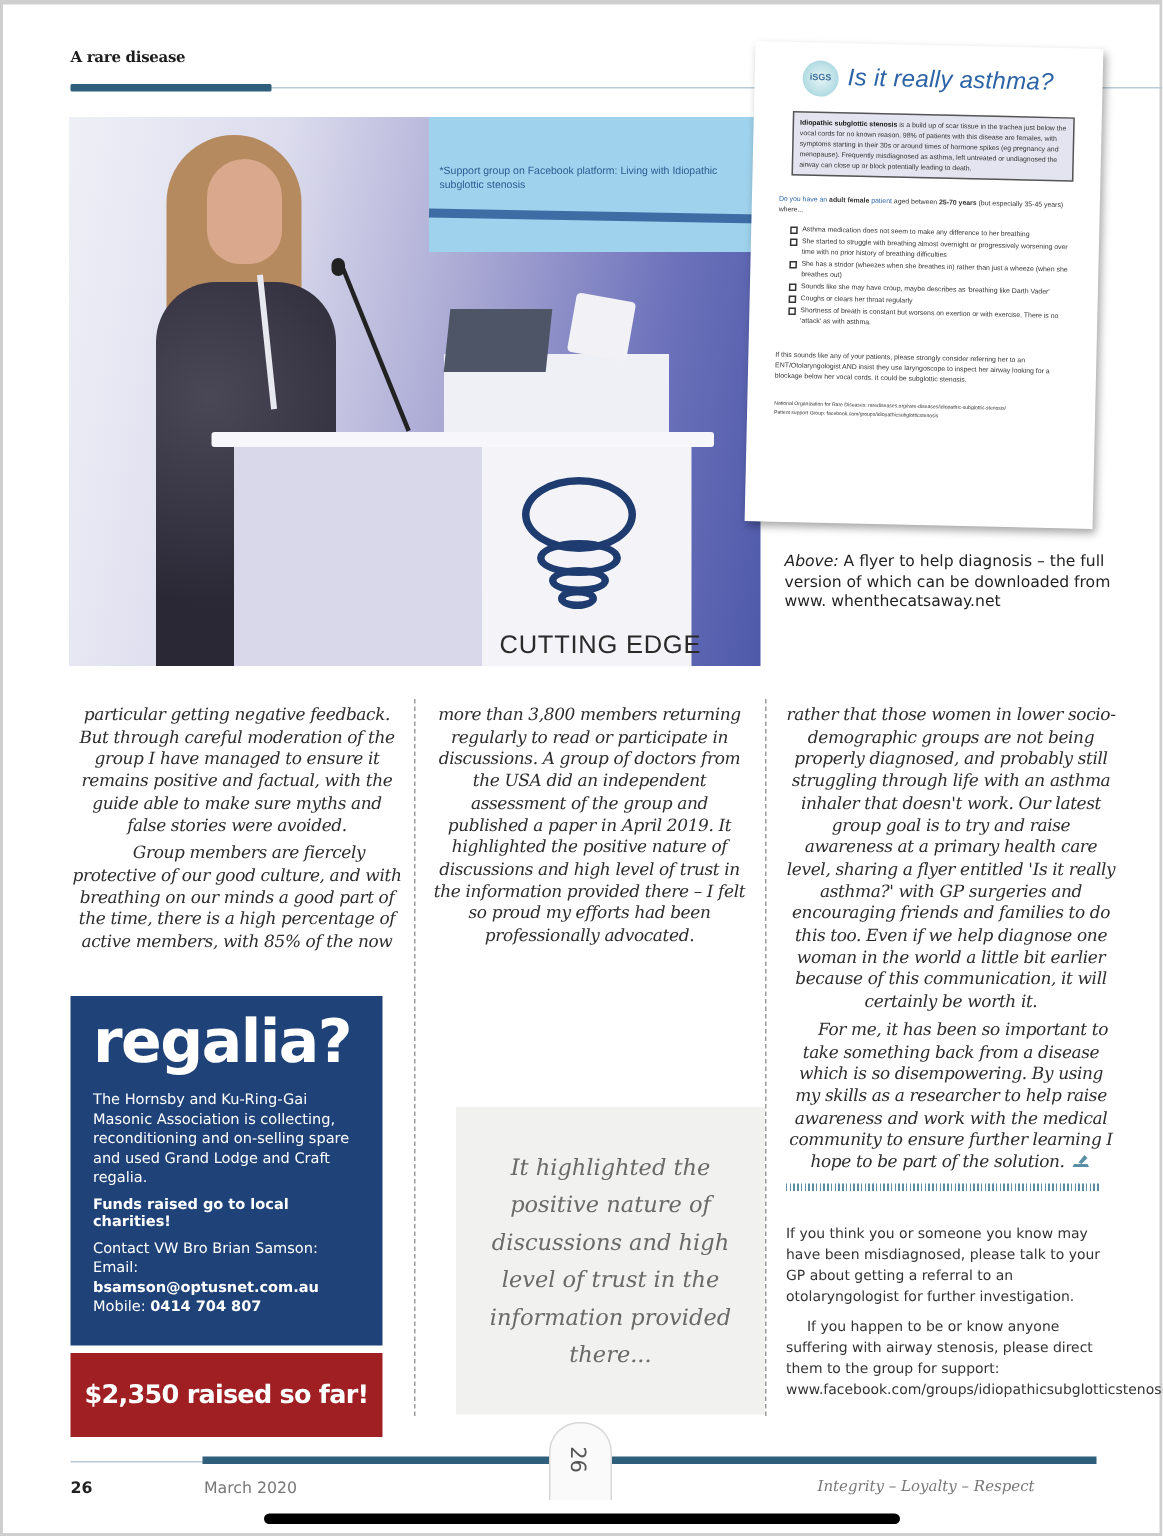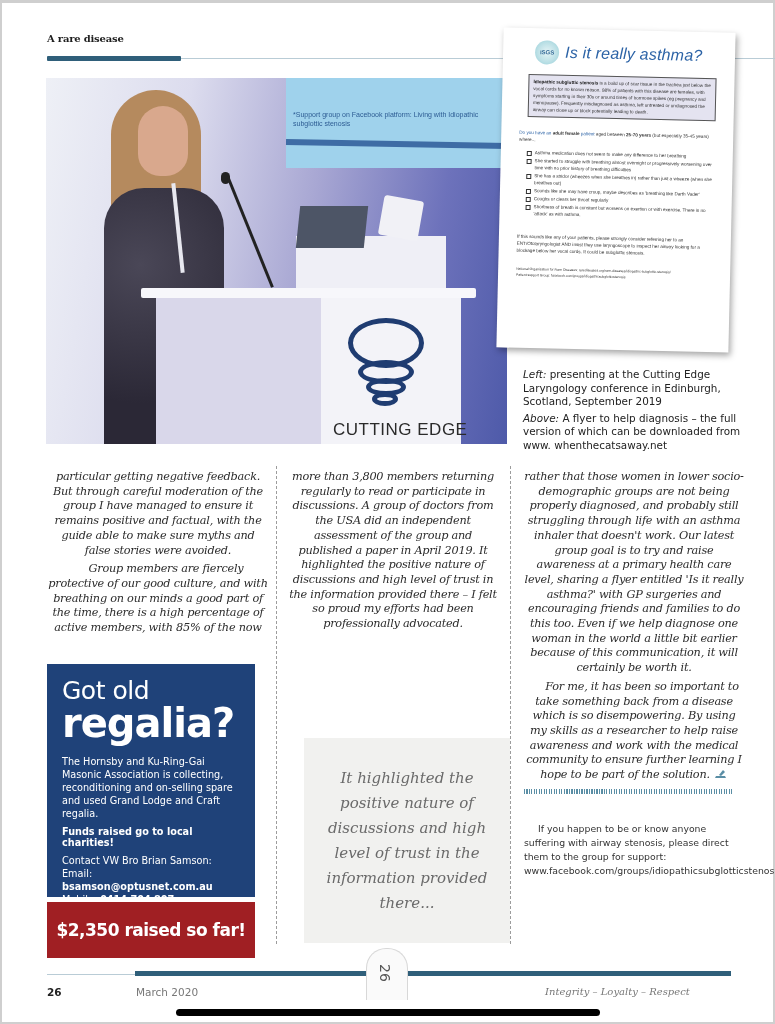--- a/index.html
+++ b/index.html
@@ -152,21 +152,20 @@
     <li>Shortness of breath is constant but worsens on exertion or with exercise. There is no 'attack' as with asthma.</li>
   </ul>
   <div class="flyer-foot">If this sounds like any of your patients, please strongly consider referring her to an ENT/Otolaryngologist AND insist they use laryngoscope to inspect her airway looking for a blockage below her vocal cords. It could be subglottic stenosis.</div>
   <div class="flyer-refs">
     <div>National Organization for Rare Diseases: rarediseases.org/rare-diseases/idiopathic-subglottic-stenosis/</div>
     <div>Patient support Group: facebook.com/groups/idiopathicsubglotticstenosis</div>
   </div>
 </div>
 
 <div class="caption">
-  <p><i>Left:</i><span> presenting at the Cutting Edge Laryngology conference in Edinburgh, Scotland, September 2019</span></p>
   <p><i>Above:</i><span> A flyer to help diagnosis – the full version of which can be downloaded from www. whenthecatsaway.net</span></p>
 </div>
 
 <div class="divider-dotted" style="left:276px;top:466px;height:478px;"></div>
 <div class="divider-dotted" style="left:510px;top:466px;height:478px;"></div>
 
 <div class="col col1">
   <p>particular getting negative feedback. But through careful moderation of the group I have managed to ensure it remains positive and factual, with the guide able to make sure myths and false stories were avoided.</p>
   <p class="indent">Group members are fiercely protective of our good culture, and with breathing on our minds a good part of the time, there is a high percentage of active members, with 85% of the now</p>
 </div>
@@ -175,36 +174,36 @@
 </div>
 <div class="col col3">
   <p>rather that those women in lower socio-demographic groups are not being properly diagnosed, and probably still struggling through life with an asthma inhaler that doesn't work. Our latest group goal is to try and raise awareness at a primary health care level, sharing a flyer entitled 'Is it really asthma?' with GP surgeries and encouraging friends and families to do this too. Even if we help diagnose one woman in the world a little bit earlier because of this communication, it will certainly be worth it.</p>
   <p class="indent"><span>For me, it has been so important to take something back from a disease which is so disempowering. By using my skills as a researcher to help raise awareness and work with the medical community to ensure further learning I hope to be part of the solution.</span><svg class="endmark" viewBox="0 0 14 10">
         <path d="M1 9 L12 9 L11 7 L2 7 Z" fill="#5a8ea5"></path>
         <path d="M5 6 L9 1 L11 3 L7 7 Z" fill="#5a8ea5"></path>
       </svg></p>
 </div>
 
 <div class="ad">
-  <div class="ad-line1">Got old</div>
   <div class="ad-line2">regalia?</div>
   <div class="ad-desc">The Hornsby and Ku-Ring-Gai Masonic Association is collecting, reconditioning and on-selling spare and used Grand Lodge and Craft regalia.</div>
   <div class="ad-bold">Funds raised go to local charities!</div>
   <div class="ad-contact">
     <div>Contact VW Bro Brian Samson:</div>
     <div><span>Email: </span><b>bsamson@optusnet.com.au</b></div>
     <div><span>Mobile: </span><b>0414 704 807</b></div>
   </div>
 </div>
 <div class="ad-banner">$2,350 raised so far!</div>
 
 <div class="pullquote">It highlighted the positive nature of discussions and high level of trust in the information provided there...</div>
 
 <div class="stripe-rule"></div>
 <div class="sidebar-note">
+  <p>If you think you or someone you know may have been misdiagnosed, please talk to your GP about getting a referral to an otolaryngologist for further investigation.</p>
   <p class="indent">If you happen to be or know anyone suffering with airway stenosis, please direct them to the group for support: www.facebook.com/groups/idiopathicsubglotticstenosis.</p>
 </div>
 
 <div class="footer-thin"></div>
 <div class="footer-thick-l"></div>
 <div class="footer-thick-r"></div>
 <div class="footer-tab">
     <span>26</span>
   </div>
 <div class="footer-page">26</div>

